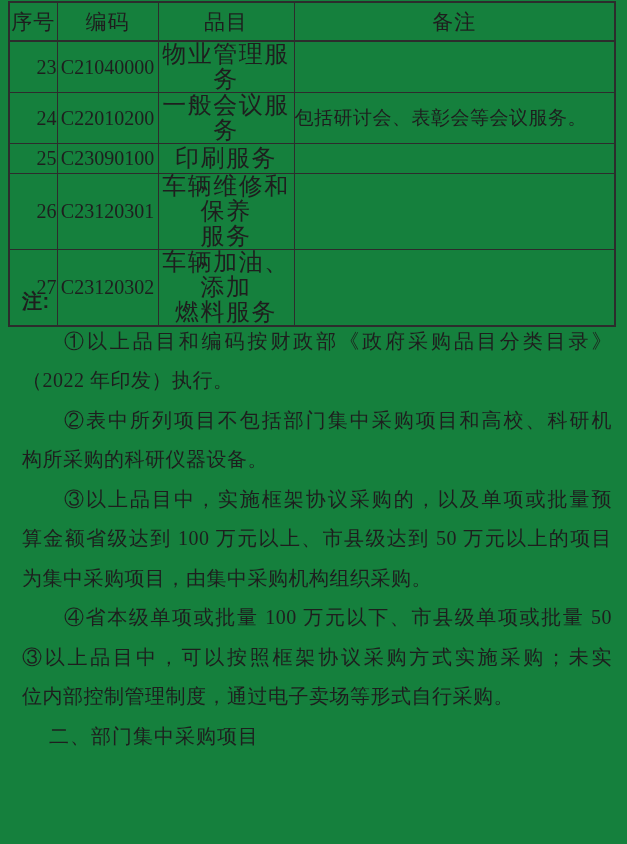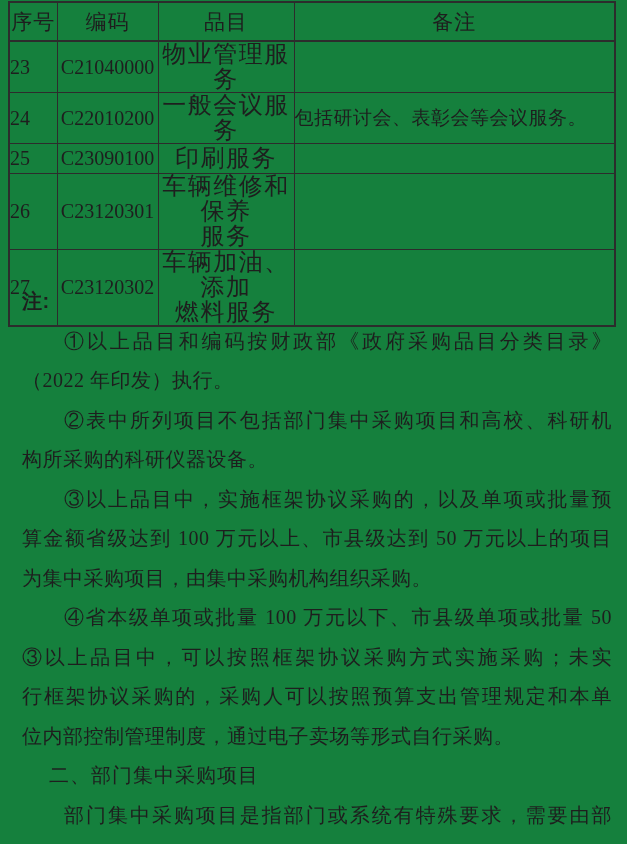--- a/index.html
+++ b/index.html
@@ -37,21 +37,21 @@
     text-align: center;
     letter-spacing: 1px;
     border-bottom-width: 2px;
   }
   tbody tr:nth-child(1) { height: 36px; }
   tbody tr:nth-child(2) { height: 36px; }
   tbody tr:nth-child(3) { height: 30px; margin-top: 48px; }
   tbody tr:nth-child(4) { height: 51px; }
   tbody tr:nth-child(5) { height: 61px; }
 
-  td.cell-no     { text-align: left; font-size: 20px; }
+  td.cell-no     { text-align: right; font-size: 20px; }
   td.cell-code   { text-align: center; font-size: 20px; }
   td.cell-item   {
     text-align: center; font-size: 24px;
     letter-spacing: 1.5px; white-space: pre-line; line-height: 25px;
   }
   td.cell-remark {
     text-align: left; font-size: 19px;
     letter-spacing: 0.5px; padding-left: 3px;
   }
 
@@ -149,22 +149,18 @@
     <div id="notes-paragraphs">
         <div class="line first jf">①以上品目和编码按财政部《政府采购品目分类目录》</div>
         <div class="line">（2022 年印发）执行。</div>
         <div class="line first jf">②表中所列项目不包括部门集中采购项目和高校、科研机</div>
         <div class="line">构所采购的科研仪器设备。</div>
         <div class="line first jf">③以上品目中，实施框架协议采购的，以及单项或批量预</div>
         <div class="line jf">算金额省级达到 100 万元以上、市县级达到 50 万元以上的项目</div>
         <div class="line">为集中采购项目，由集中采购机构组织采购。</div>
         <div class="line first jf">④省本级单项或批量 100 万元以下、市县级单项或批量 50</div>
         <div class="line jf">③以上品目中，可以按照框架协议采购方式实施采购；未实</div>
-        <div class="line jf">行框架协议采购的，采购人可以按照预算支出管理规定和本单</div>
         <div class="line">位内部控制管理制度，通过电子卖场等形式自行采购。</div>
       </div>
     <div class="line section-heading">二、部门集中采购项目</div>
-    <div id="section2-paragraph">
-        <div class="line first jf">部门集中采购项目是指部门或系统有特殊要求，需要由部</div>
-      </div>
   </div>
 
 </div>
 
 </body></html>

